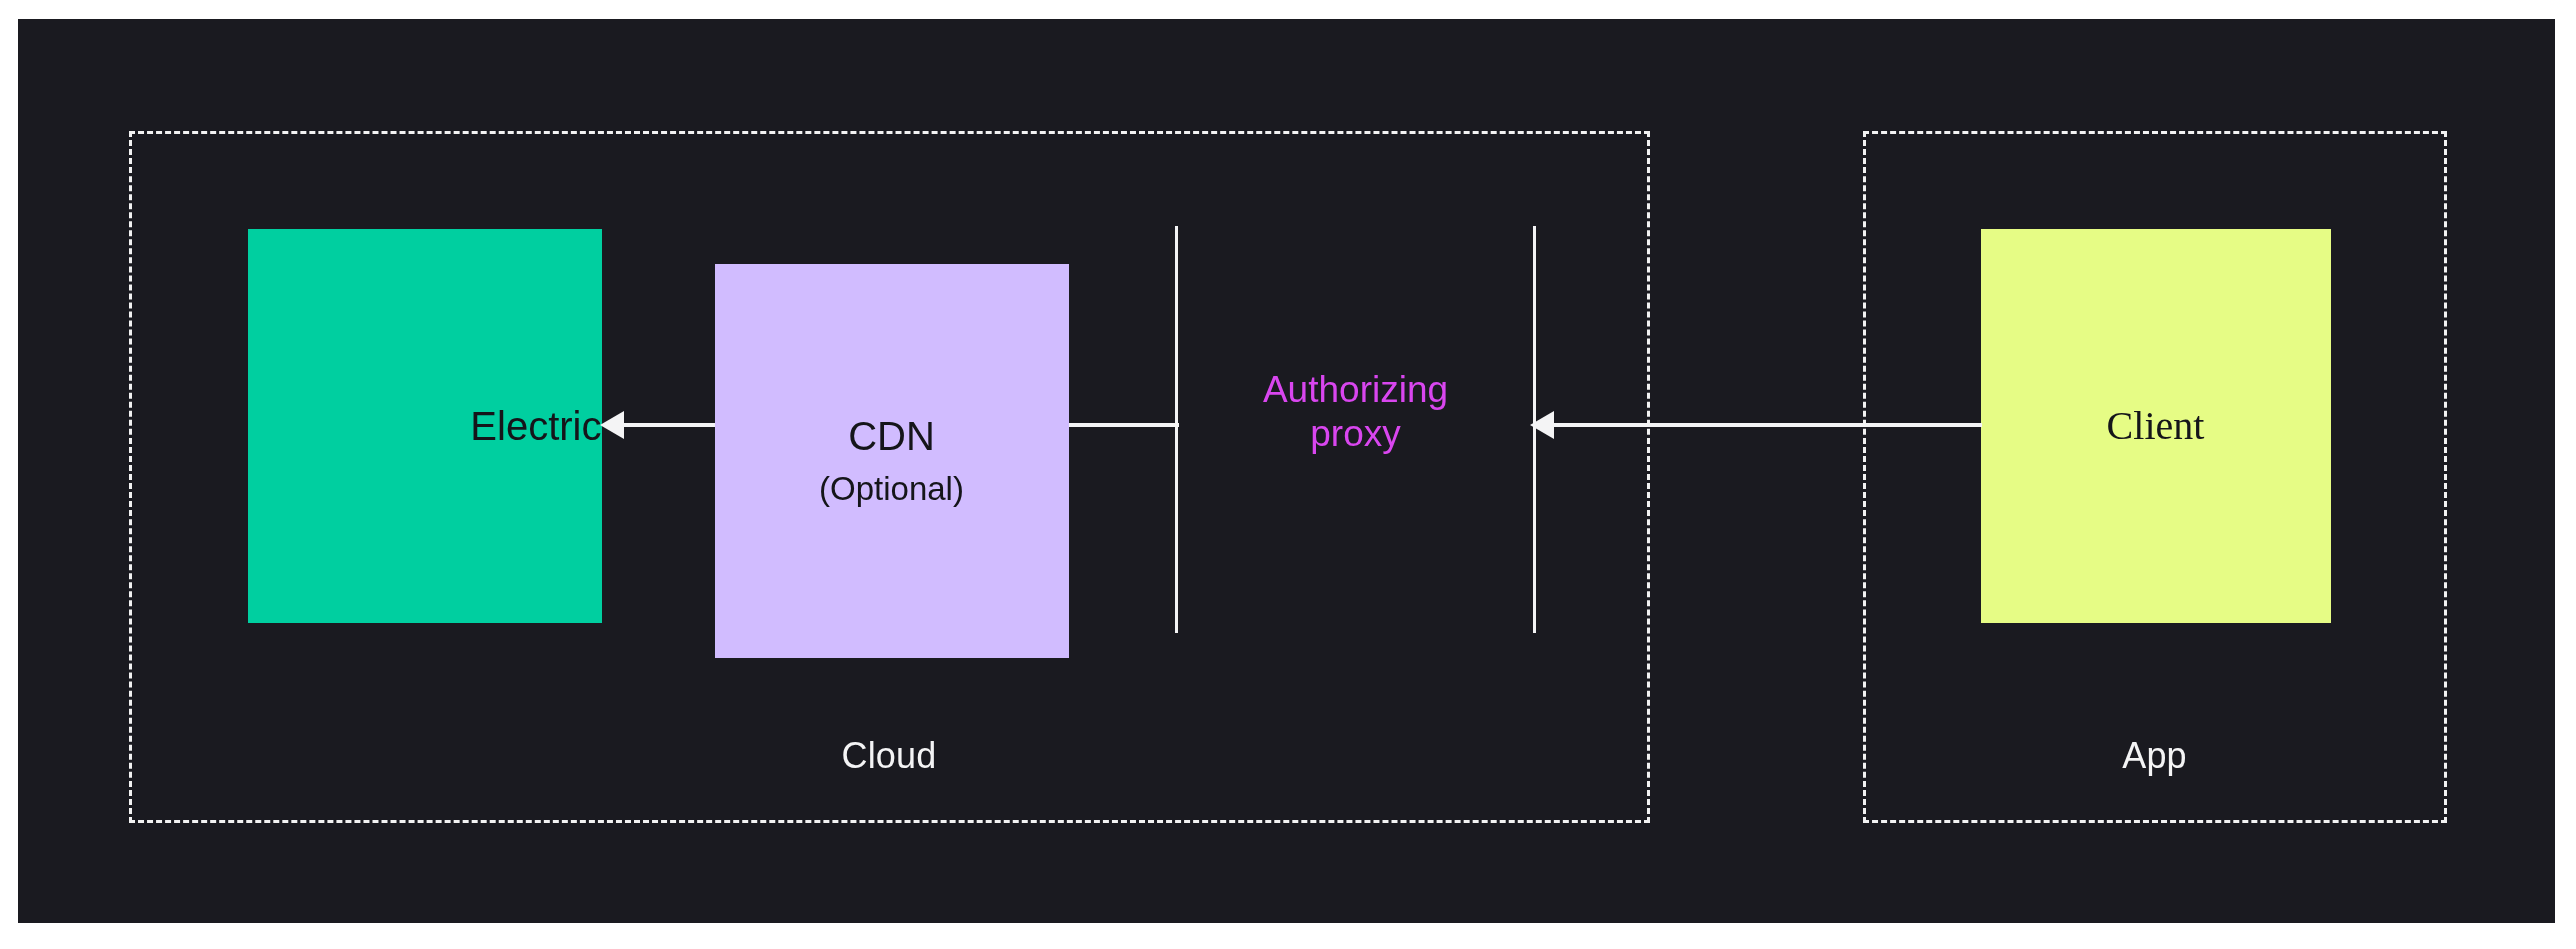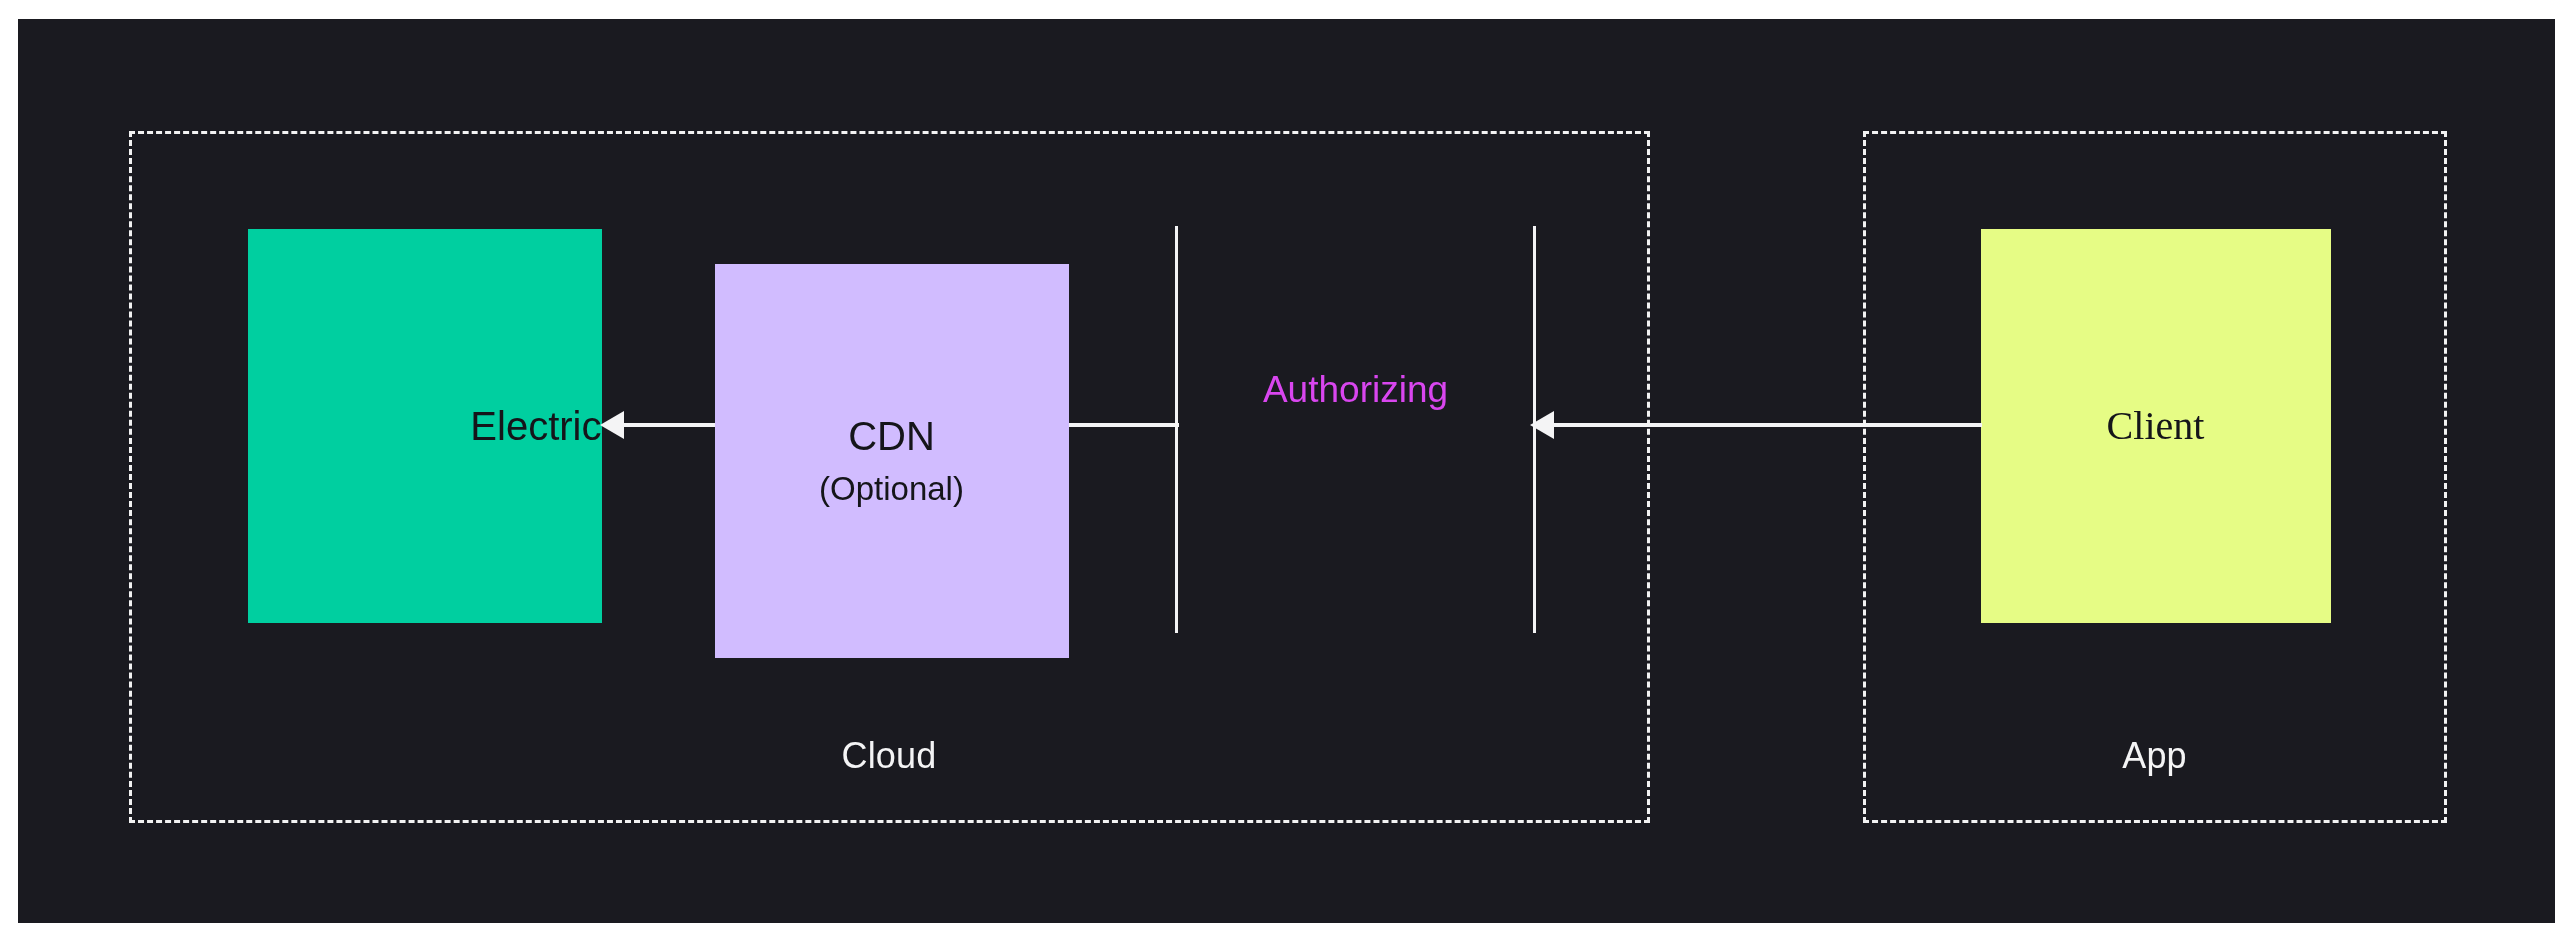--- a/index.html
+++ b/index.html
@@ -179,20 +179,21 @@
 
   <div class="node" id="node-client">
     <div class="title">Client</div>
   </div>
 
   <div class="gate-line" id="gate-line-left"></div>
   <div class="gate-line" id="gate-line-right"></div>
 
   <div id="proxy-label">
     <div>Authorizing</div>
+    <div>proxy</div>
   </div>
 
   <div class="wire" id="wire-cdn-gate"></div>
 
   <div class="wire" id="wire-cdn-electric"></div>
   <div class="arrowhead" id="arrowhead-electric"></div>
 
   <div class="wire" id="wire-client-gate"></div>
   <div class="arrowhead" id="arrowhead-gate"></div>
 

